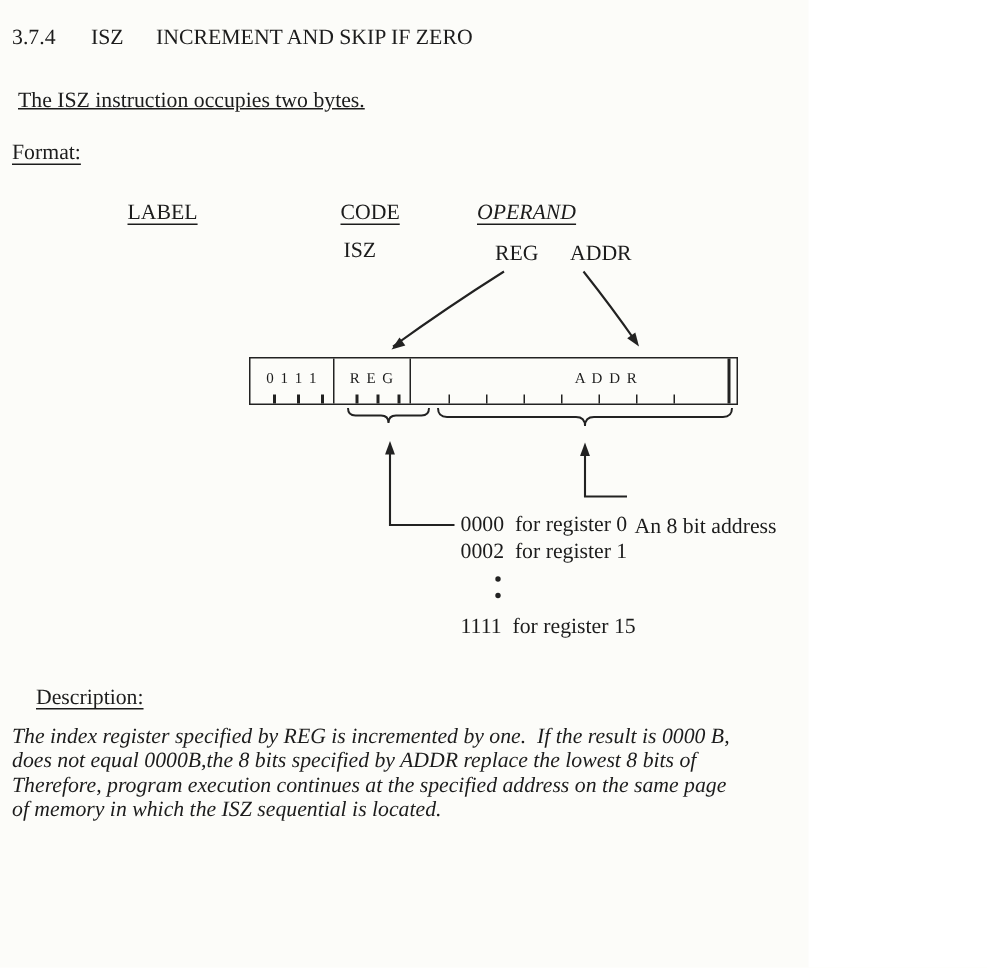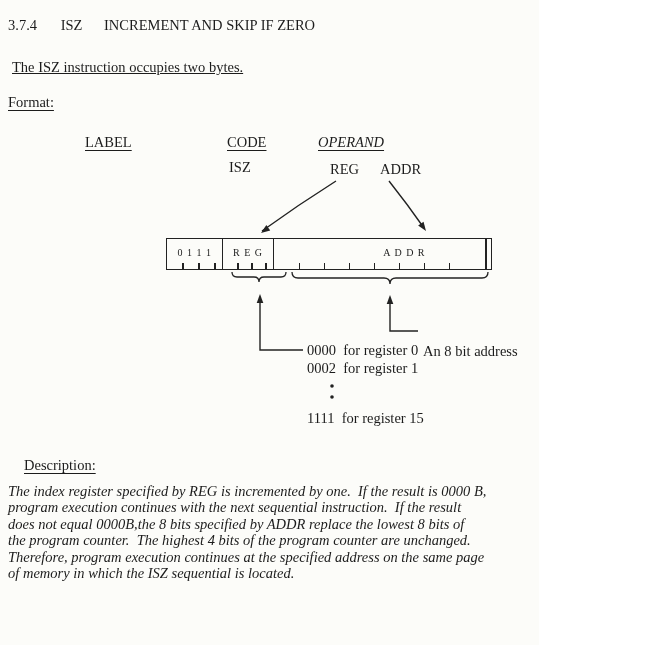--- a/index.html
+++ b/index.html
@@ -104,23 +104,21 @@
   </div>
 
   <div class="abs" style="left:423px; top:323px;margin-top:20px;">An 8 bit address</div>
   <div class="abs pre" style="left:307px; top:342px;">0000  for register 0</div>
   <div class="abs pre" style="left:307px; top:360px;">0002  for register 1</div>
   <div class="abs pre" style="left:307px; top:410px;">1111  for register 15</div>
 
   <div class="abs u" style="left:24px; top:457px;">Description:</div>
   <div class="abs" style="left:8px; top:483px;">
     <div class="desc-line">The index register specified by REG is incremented by one.  If the result is 0000 B,</div>
-    <div class="desc-line">program execution continues with the next sequential instruction.  If the result</div>
     <div class="desc-line">does not equal 0000B,the 8 bits specified by ADDR replace the lowest 8 bits of</div>
-    <div class="desc-line">the program counter.  The highest 4 bits of the program counter are unchanged.</div>
     <div class="desc-line">Therefore, program execution continues at the specified address on the same page</div>
     <div class="desc-line">of memory in which the ISZ sequential is located.</div>
   </div>
 
 
   <svg class="overlay" width="658" height="645" viewBox="0 0 658 645">
 
     <g>
       <path d="M 336 181 Q 298 205 262 231" stroke="#222" stroke-width="1.4" fill="none"></path>
       <polygon points="0,0 -9,-3.3 -9,3.3" fill="#222" transform="translate(261,233) rotate(144)"></polygon>

